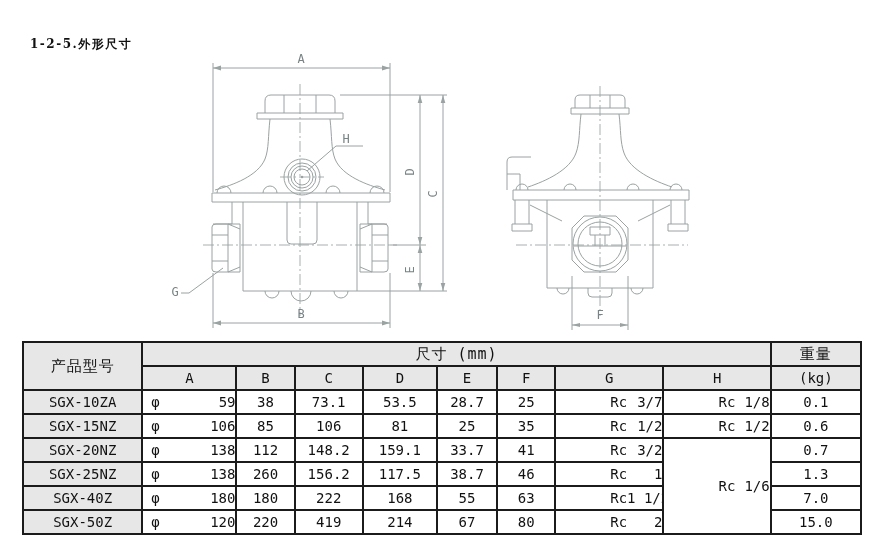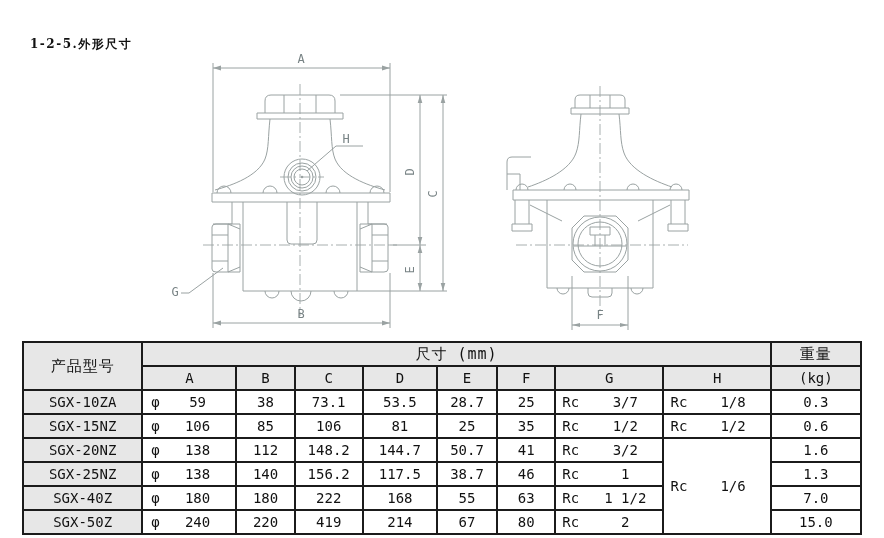--- a/index.html
+++ b/index.html
@@ -26,22 +26,22 @@
   }
   table.spec td{
     border:2px solid #1b1b1b;height:22px;padding:0;
     text-align:center;vertical-align:middle;line-height:22px;
     white-space:nowrap;overflow:hidden;
   }
   td.hd{background:#e7e7e7;}
   td.cjk{font-size:15px;letter-spacing:1px;}
   .pv{display:flex;align-items:center;width:100%;height:100%;}
   .pv .pfx{padding-left:8px;text-align:left;}
-  .pv.rc .pfx{padding-left:6px;width:26px;}
-  .pv .val{flex:1;text-align:center;}
+  .pv.rc .pfx{padding-left:6px;width:26px;margin-left:48px;}
+  .pv .val{flex:1;text-align:right;}
 </style>
 </head>
 <body>
 
 <div class="title">1-2-5.外形尺寸</div>
 
 <svg class="drawing" width="884" height="340" viewBox="0 0 884 340">
 
   <g>
 
@@ -190,21 +190,21 @@
             <span class="pfx">Rc</span>
             <span class="val">3/7</span>
           </div>
         </td>
       <td>
           <div class="pv rc">
             <span class="pfx">Rc</span>
             <span class="val">1/8</span>
           </div>
         </td>
-      <td>0.3</td>
+      <td>0.1</td>
     </tr>
 
     <tr>
       <td class="hd">SGX-15NZ</td>
       <td>
           <div class="pv">
             <span class="pfx">φ</span>
             <span class="val">106</span>
           </div>
         </td>
@@ -231,47 +231,47 @@
     <tr>
       <td class="hd">SGX-20NZ</td>
       <td>
           <div class="pv">
             <span class="pfx">φ</span>
             <span class="val">138</span>
           </div>
         </td>
       <td>112</td>
       <td>148.2</td>
-      <td>144.7</td>
-      <td>50.7</td>
+      <td>159.1</td>
+      <td>33.7</td>
       <td>41</td>
       <td>
           <div class="pv rc">
             <span class="pfx">Rc</span>
             <span class="val">3/2</span>
           </div>
         </td>
       <td rowspan="4">
           <div class="pv rc">
             <span class="pfx">Rc</span>
             <span class="val">1/6</span>
           </div>
         </td>
-      <td>1.6</td>
+      <td>0.7</td>
     </tr>
 
     <tr>
       <td class="hd">SGX-25NZ</td>
       <td>
           <div class="pv">
             <span class="pfx">φ</span>
             <span class="val">138</span>
           </div>
         </td>
-      <td>140</td>
+      <td>260</td>
       <td>156.2</td>
       <td>117.5</td>
       <td>38.7</td>
       <td>46</td>
       <td>
           <div class="pv rc">
             <span class="pfx">Rc</span>
             <span class="val">1</span>
           </div>
         </td>
@@ -298,21 +298,21 @@
           </div>
         </td>
       <td>7.0</td>
     </tr>
 
     <tr>
       <td class="hd">SGX-50Z</td>
       <td>
           <div class="pv">
             <span class="pfx">φ</span>
-            <span class="val">240</span>
+            <span class="val">120</span>
           </div>
         </td>
       <td>220</td>
       <td>419</td>
       <td>214</td>
       <td>67</td>
       <td>80</td>
       <td>
           <div class="pv rc">
             <span class="pfx">Rc</span>

